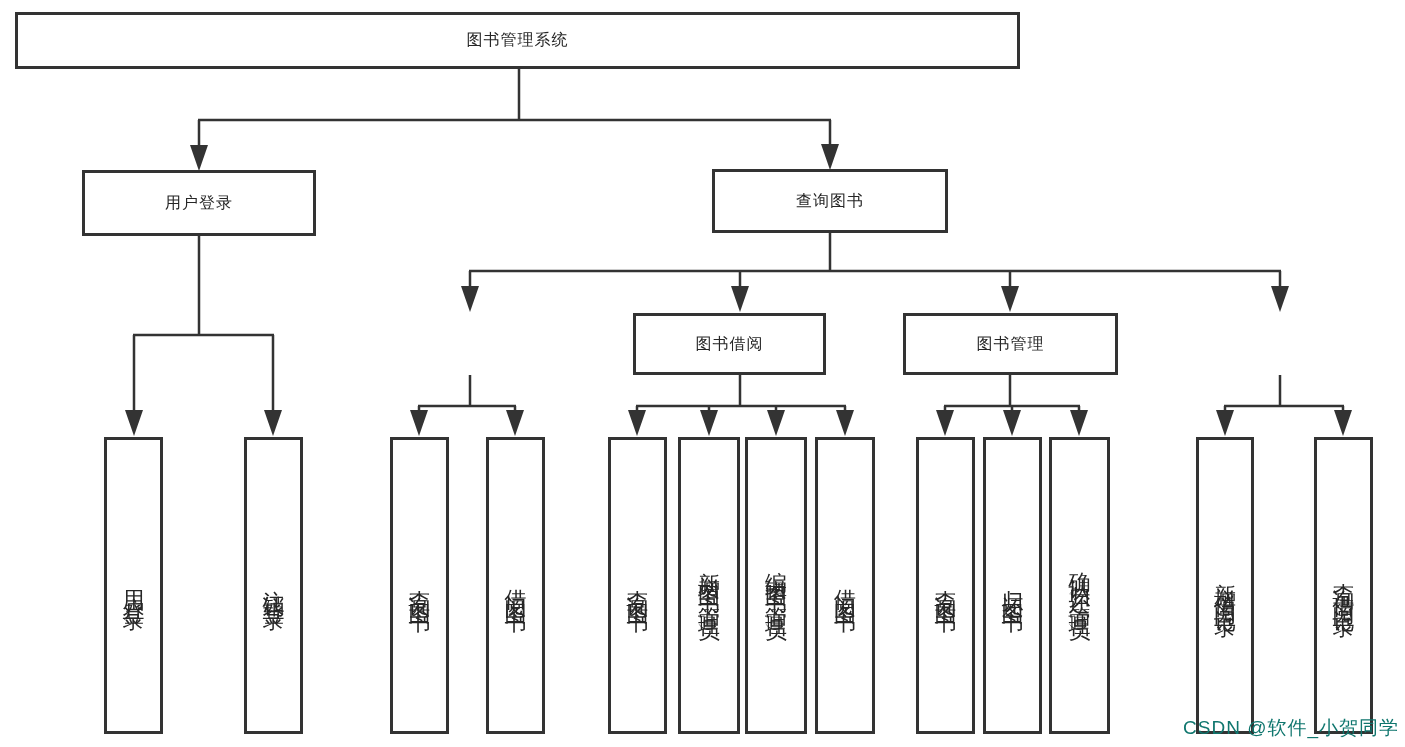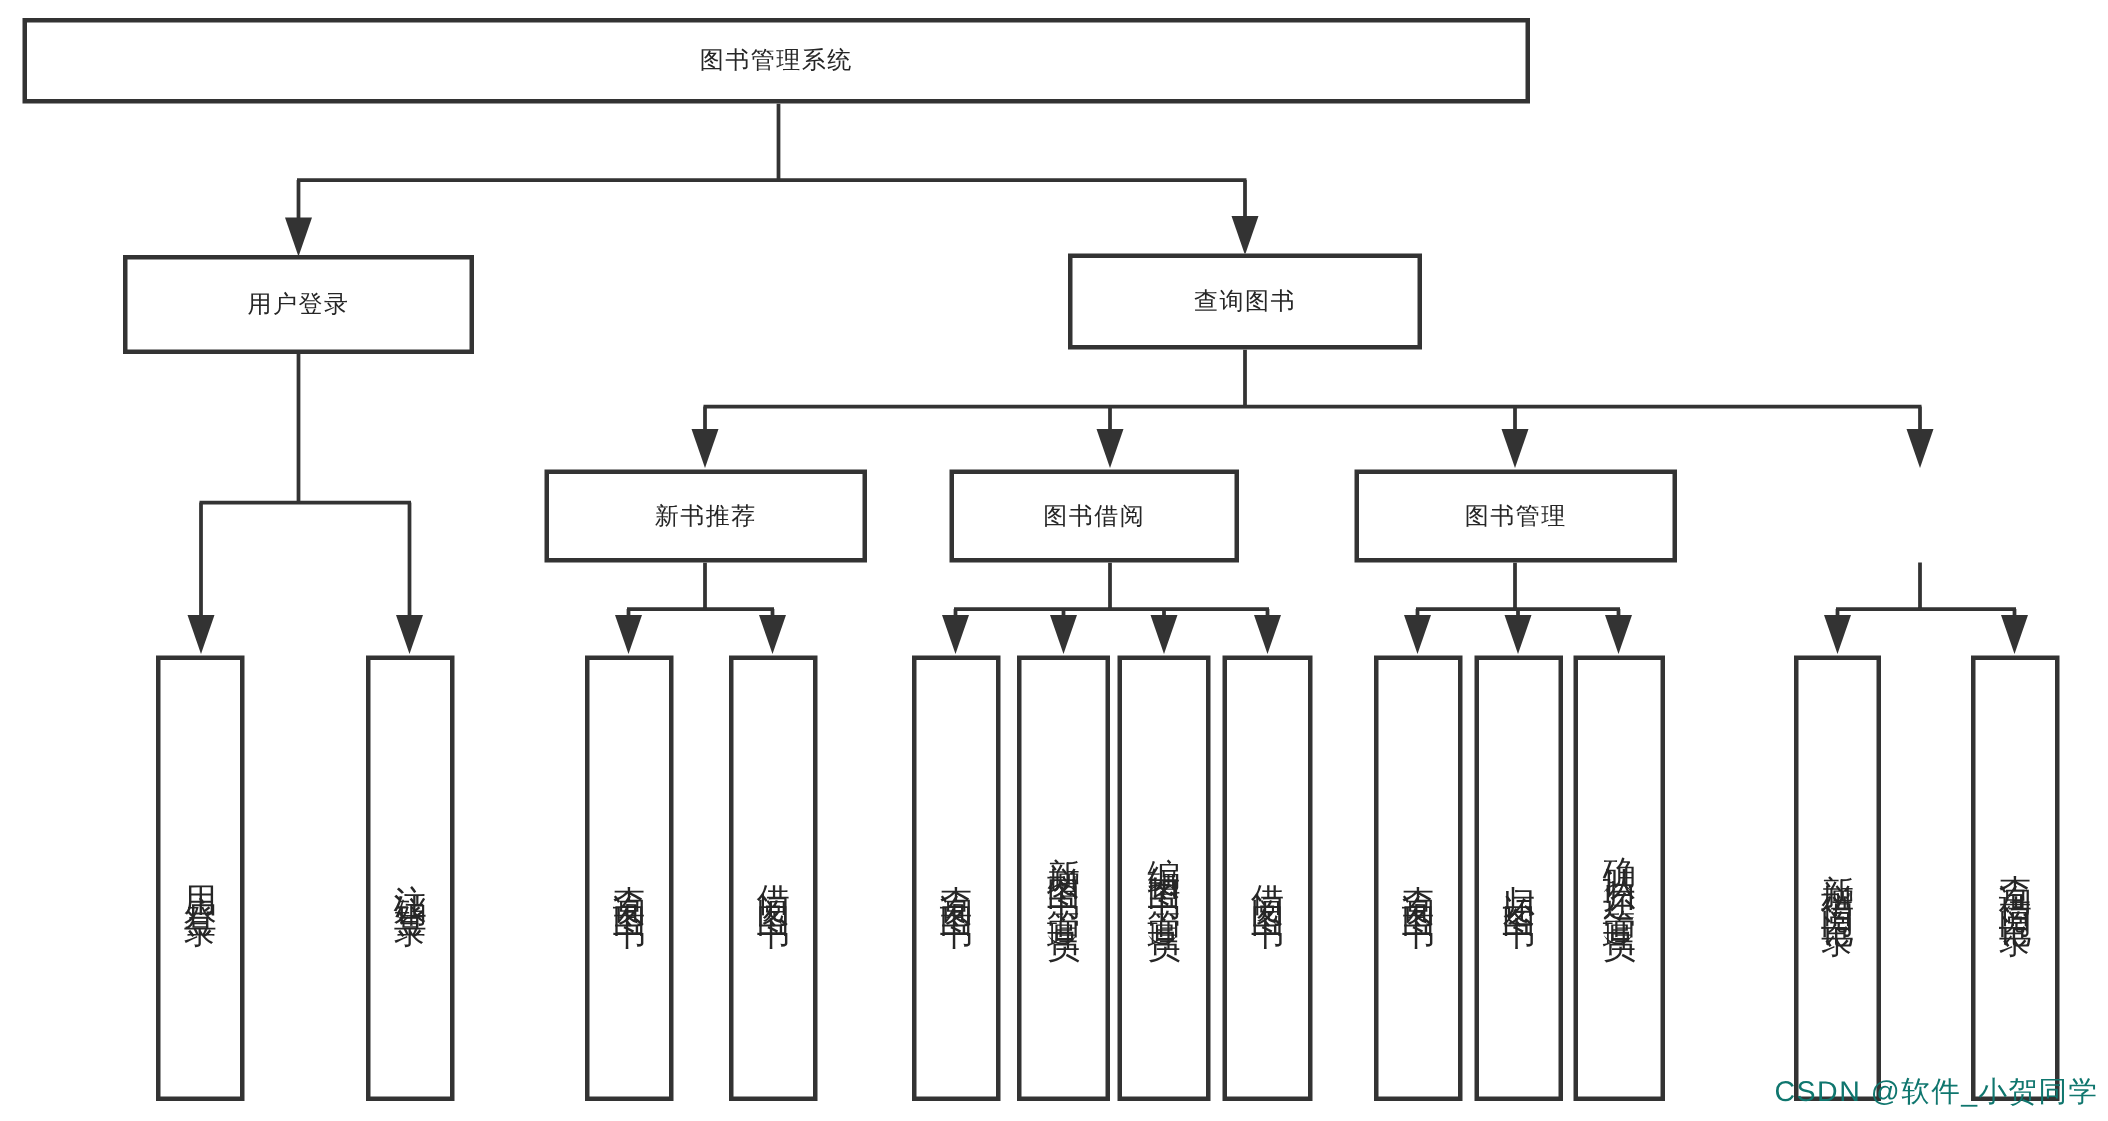--- a/index.html
+++ b/index.html
@@ -108,23 +108,20 @@
     <span>图书管理系统</span>
   </div>
 
   <div class="node h-node" style="left:82px;top:170px;width:234px;height:66px">
     <span>用户登录</span>
   </div>
   <div class="node h-node" style="left:712px;top:169px;width:236px;height:64px">
     <span>查询图书</span>
   </div>
 
-  <div class="node h-node" style="left:363px;top:313px;width:215px;height:62px">
-    <span>新书推荐</span>
-  </div>
   <div class="node h-node" style="left:633px;top:313px;width:193px;height:62px">
     <span>图书借阅</span>
   </div>
   <div class="node h-node" style="left:903px;top:313px;width:215px;height:62px">
     <span>图书管理</span>
   </div>
 
   <div class="node v-node" style="left:104px;top:437px;width:59px;height:297px">
     <span>用户登录</span>
   </div>

